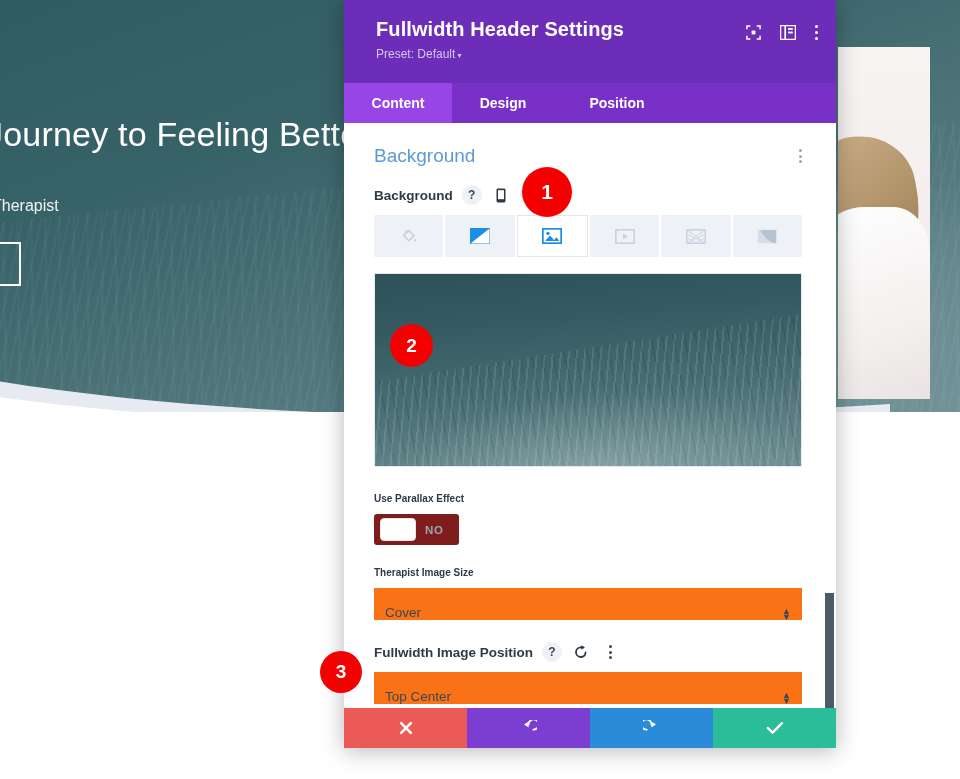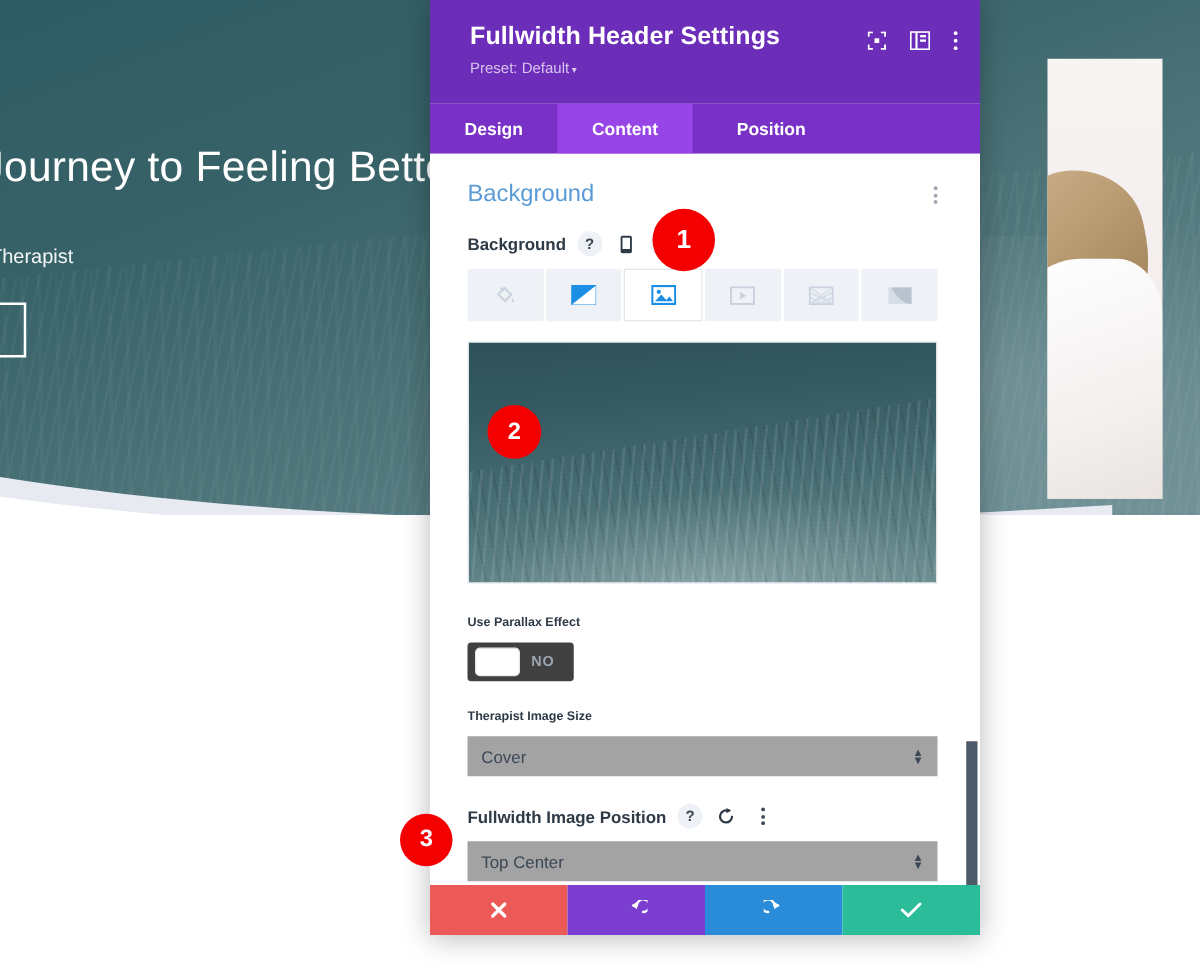--- a/index.html
+++ b/index.html
@@ -67,21 +67,21 @@
     background: linear-gradient(160deg,#ffffff 0%, #f3f0ef 60%, #e7e1e0 100%);
     border-radius: 46% 30% 6% 6% / 30% 22% 6% 6%;
   }
   .page-lower {
     position: absolute; left: 0; top: 412px; width: 960px; height: 367px;
     background: #ffffff;
   }
 
   
   #modal {
-    position: absolute; left: 344px; top: 0; width: 440px; height: 748px;
+    position: absolute; left: 344px; top: 0; width: 492px; height: 748px;
     background: #ffffff;
     box-shadow: 0 3px 22px rgba(0,0,0,.28);
     display: flex; flex-direction: column;
     overflow: hidden;
   }
   .modal-header {
     background: #6c2eb9; padding: 16px 18px 12px 32px;
     display: flex; align-items: flex-start; justify-content: space-between;
     flex: 0 0 auto; height: 83px;
   }
@@ -161,35 +161,35 @@
     position: absolute; left: -4%; bottom: -18%; width: 112%; height: 62%;
     background: radial-gradient(ellipse at 48% 78%, rgba(255,255,255,.22), rgba(255,255,255,0) 62%);
     transform: rotate(-5deg);
   }
 
   .block { margin-bottom: 22px; }
   .block-label {
     font-size: 10px; font-weight: bold; color: #2e3a46; margin-bottom: 10px;
   }
   .toggle {
-    display: inline-flex; align-items: center; background: #404040;
+    display: inline-flex; align-items: center; background: #7f1d1d;
     padding: 4px 6px; border-radius: 3px; cursor: pointer;
   }
   .toggle .knob {
     width: 36px; height: 23px; background: #ffffff; border-radius: 4px;
     border: 1px solid #e3e8ef;
   }
   .toggle .tlabel {
     font-size: 11.5px; font-weight: bold; color: #9aa5b1;
     padding: 0 10px 0 9px; letter-spacing: .6px;
   }
 
   .select {
-    width: 100%; height: 32px; background: #a3a3a3;
-    display: flex; align-items: center; justify-content: space-between;
+    width: 100%; height: 32px; background: #f97316;
+    display: flex; align-items: flex-end; justify-content: space-between;
     padding: 0 11px; font-size: 13.5px; color: #3b4754; cursor: pointer;
   }
   .spinner { display: inline-flex; flex-direction: column; line-height: 6px; color: #3b4754; }
   .spinner span { font-size: 9px; }
 
   .vscroll-track {
     position: absolute; right: 2px; top: 0; width: 9px; height: 100%;
     background: transparent;
   }
   .vscroll-thumb {
@@ -274,22 +274,22 @@
       </span>
       <span class="dots-v white">
         <i></i>
           <i></i>
           <i></i>
       </span>
     </div>
   </div>
 
   <div class="tabs">
+    <div class="tab w1 active">Content</div>
     <div class="tab w2">Design</div>
-    <div class="tab w1 active">Content</div>
     <div class="tab w3">Position</div>
   </div>
 
   <div class="modal-body">
 
     <div class="section-head">
       <div class="section-title">Background</div>
       <span class="dots-v grey">
         <i></i>
           <i></i>

